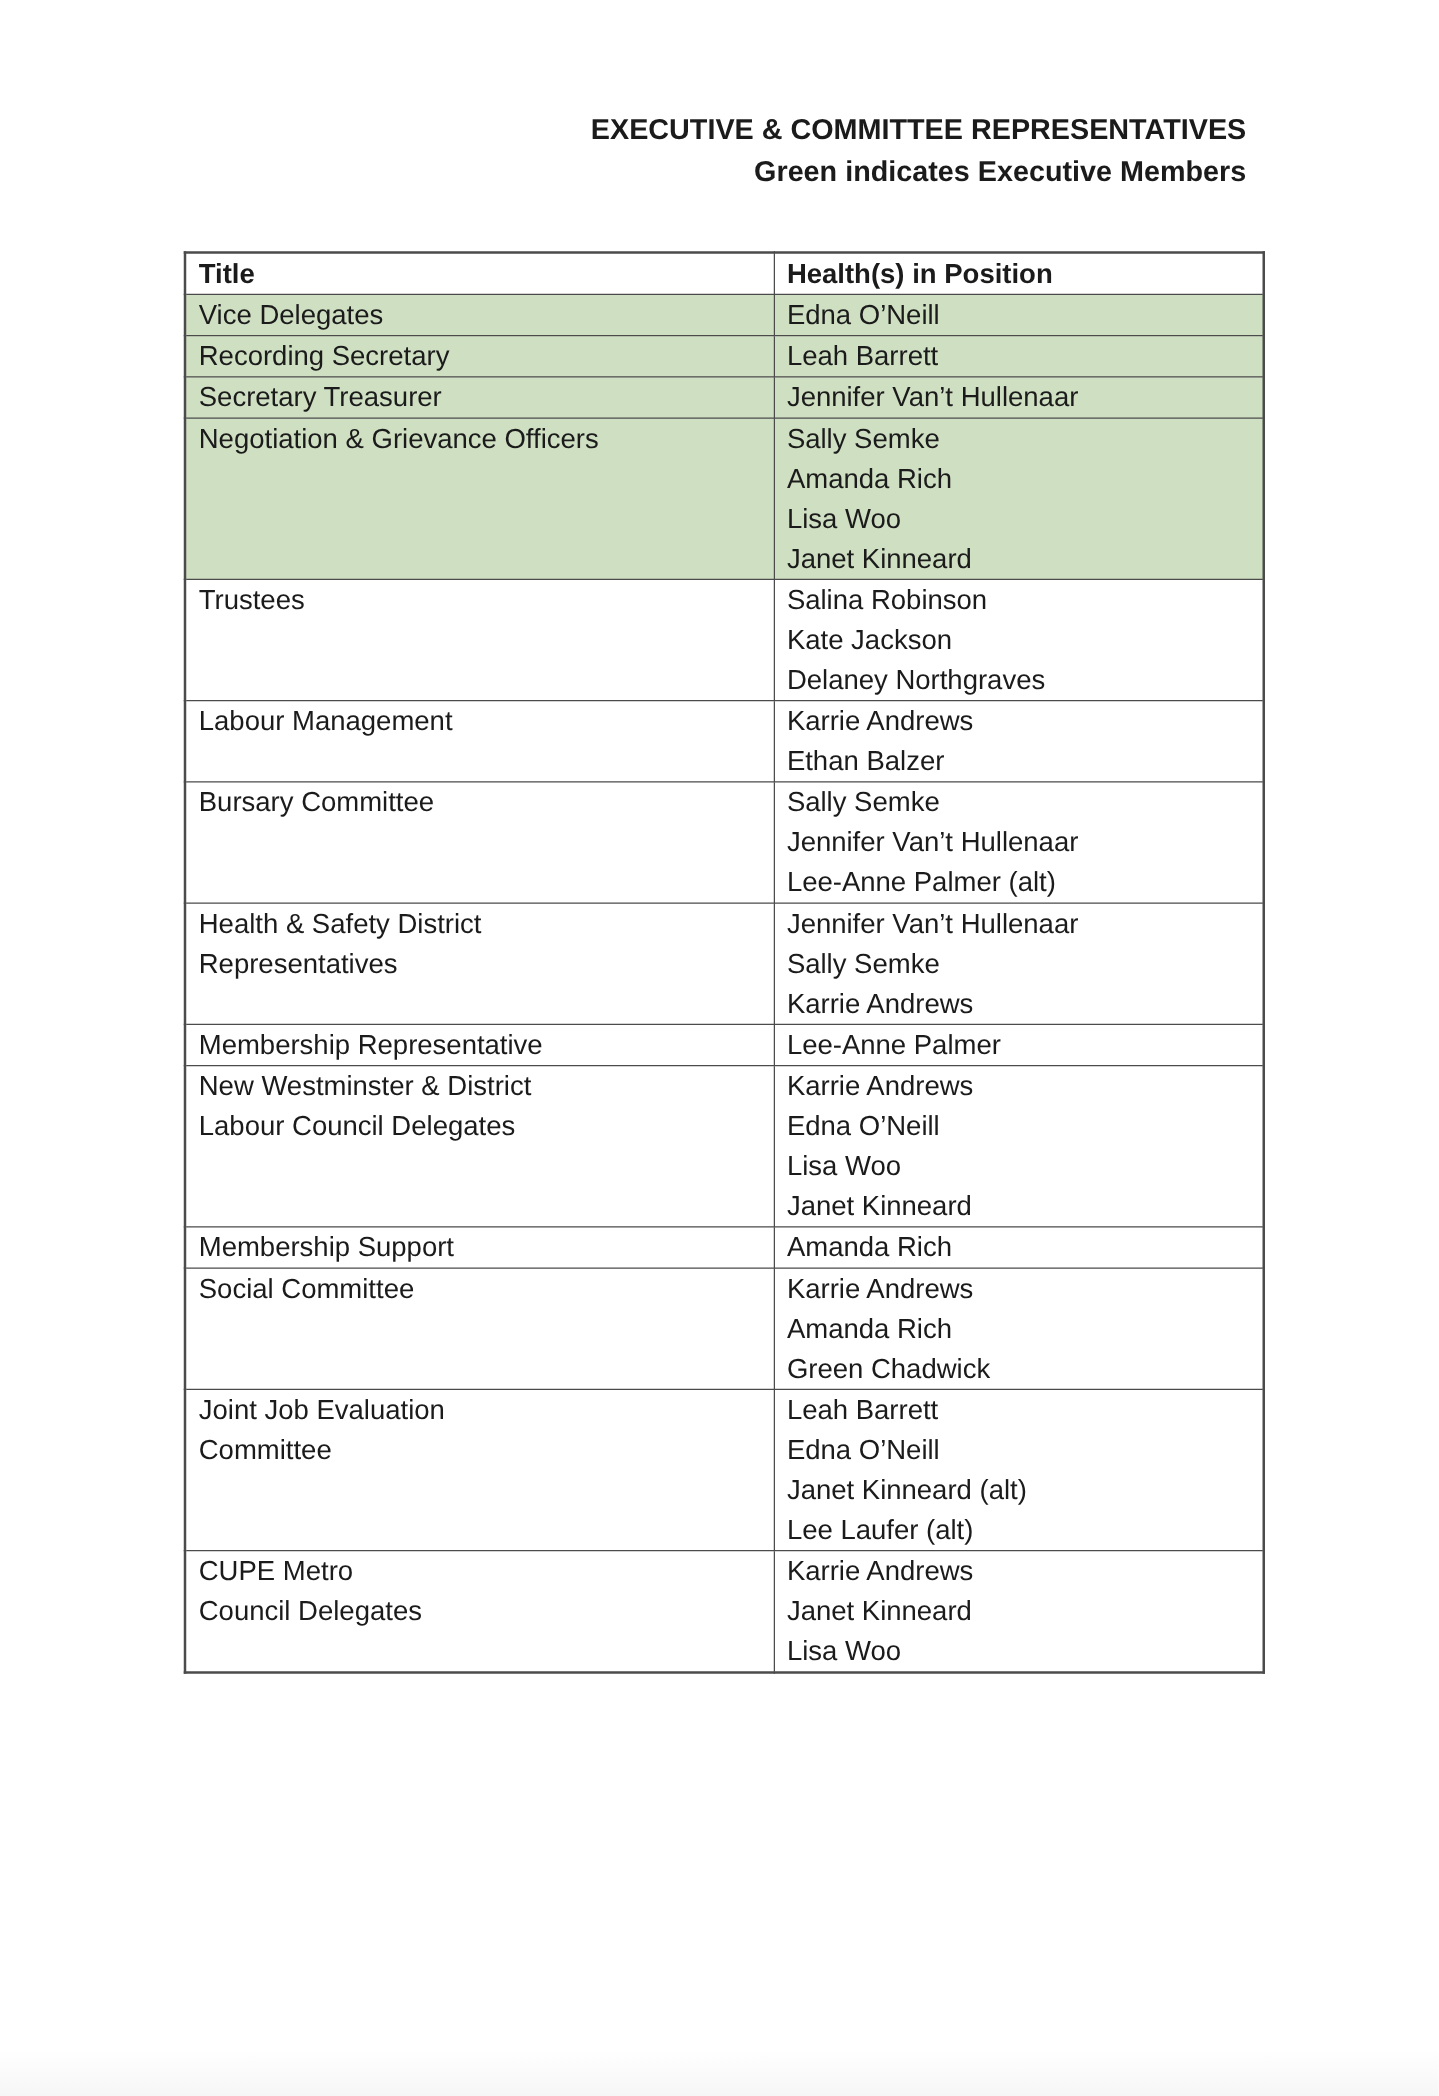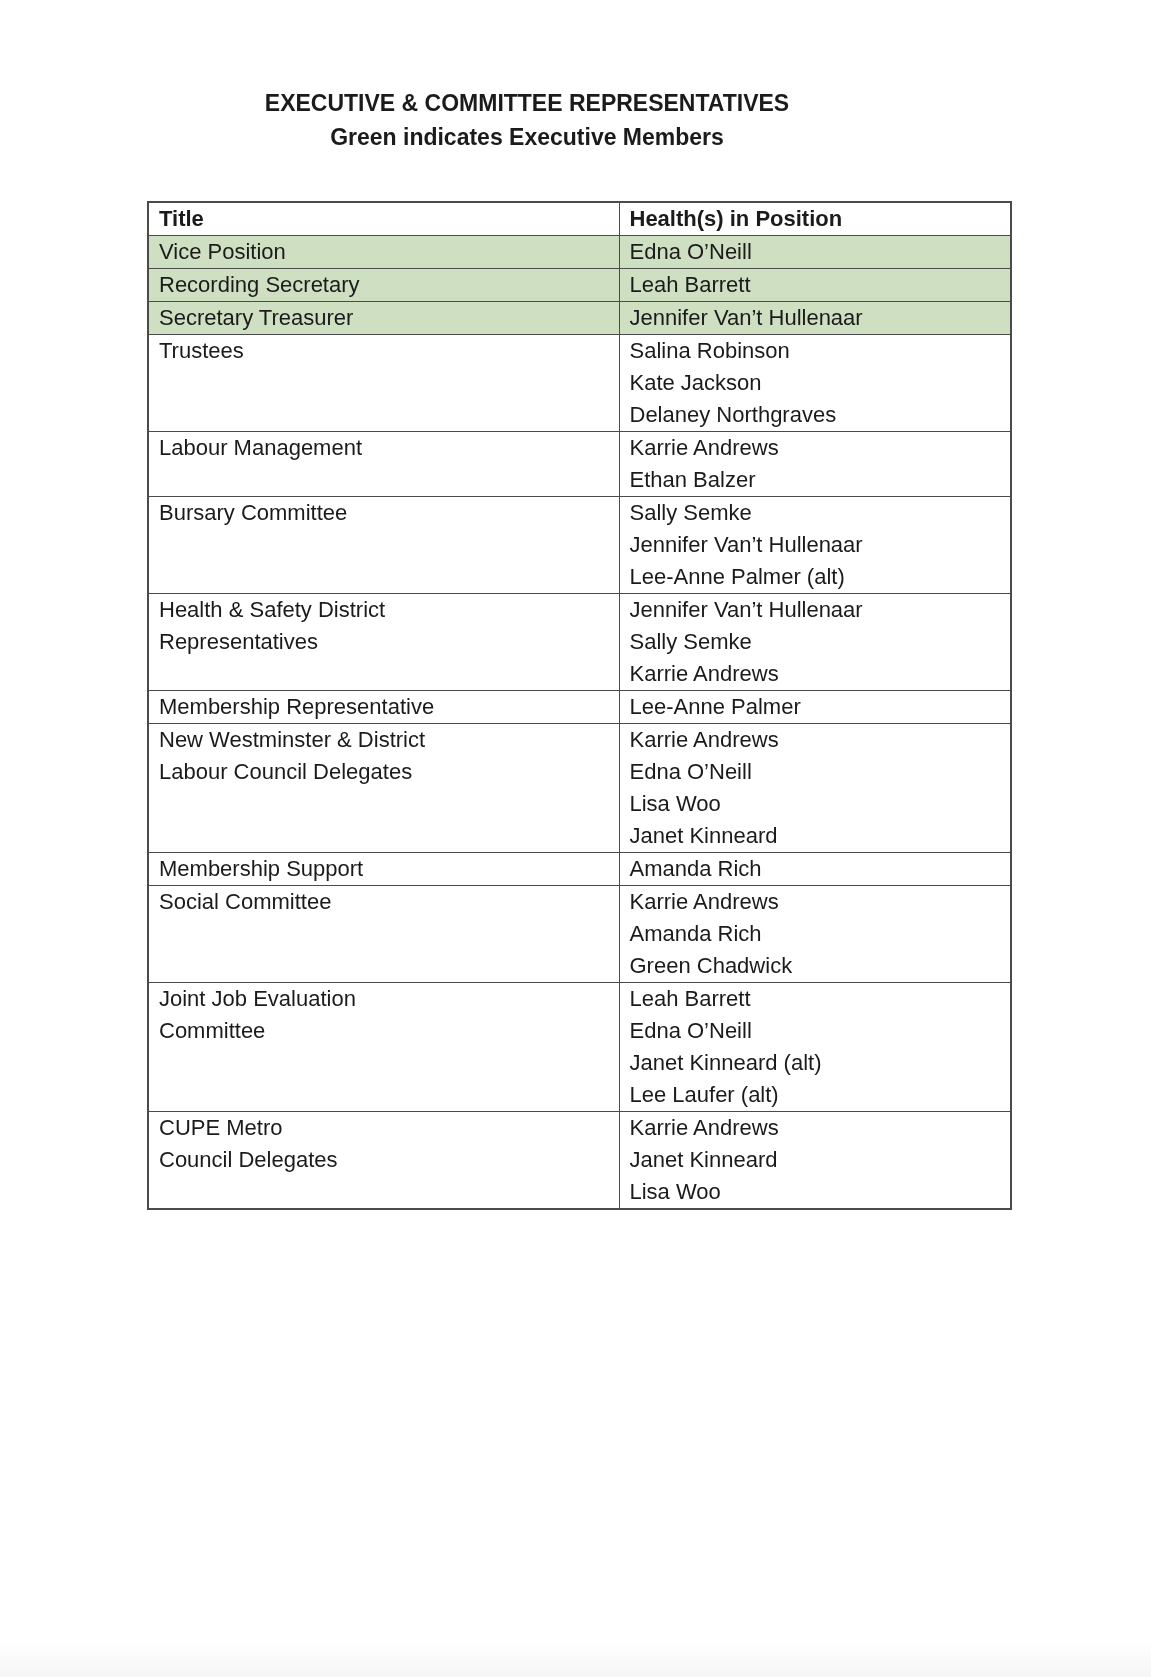--- a/index.html
+++ b/index.html
@@ -20,20 +20,21 @@
   }
   .doc-heading {
     width: 940px;
     margin-left: 57px;
     text-align: center;
   }
   .doc-title, .doc-subtitle {
     font-size: 23px;
     font-weight: 700;
     line-height: 34px;
+    text-align: right;
   }
   table.rep-table {
     border-collapse: collapse;
     margin: 47px 0 0 147px;
     width: 863px;
     table-layout: fixed;
     border: 2px solid var(--table-border, #4b4b4b);
     background: #ffffff;
   }
   .rep-table th, .rep-table td {
@@ -79,35 +80,44 @@
       <col style="width:392px">
     </colgroup>
     <thead>
       <tr>
         <th>Title</th>
         <th>Health(s) in Position</th>
       </tr>
     </thead>
     <tbody>
         <tr class="executive">
-          <td class="title-cell">Vice Position</td>
+          <td class="title-cell">Vice Delegates</td>
           <td>
             <div>Edna O’Neill</div>
           </td>
         </tr>
         <tr class="executive">
           <td class="title-cell">Recording Secretary</td>
           <td>
             <div>Leah Barrett</div>
           </td>
         </tr>
         <tr class="executive">
           <td class="title-cell">Secretary Treasurer</td>
           <td>
             <div>Jennifer Van’t Hullenaar</div>
+          </td>
+        </tr>
+        <tr class="executive">
+          <td class="title-cell">Negotiation &amp; Grievance Officers</td>
+          <td>
+            <div>Sally Semke</div>
+            <div>Amanda Rich</div>
+            <div>Lisa Woo</div>
+            <div>Janet Kinneard</div>
           </td>
         </tr>
         <tr>
           <td class="title-cell">Trustees</td>
           <td>
             <div>Salina Robinson</div>
             <div>Kate Jackson</div>
             <div>Delaney Northgraves</div>
           </td>
         </tr>

